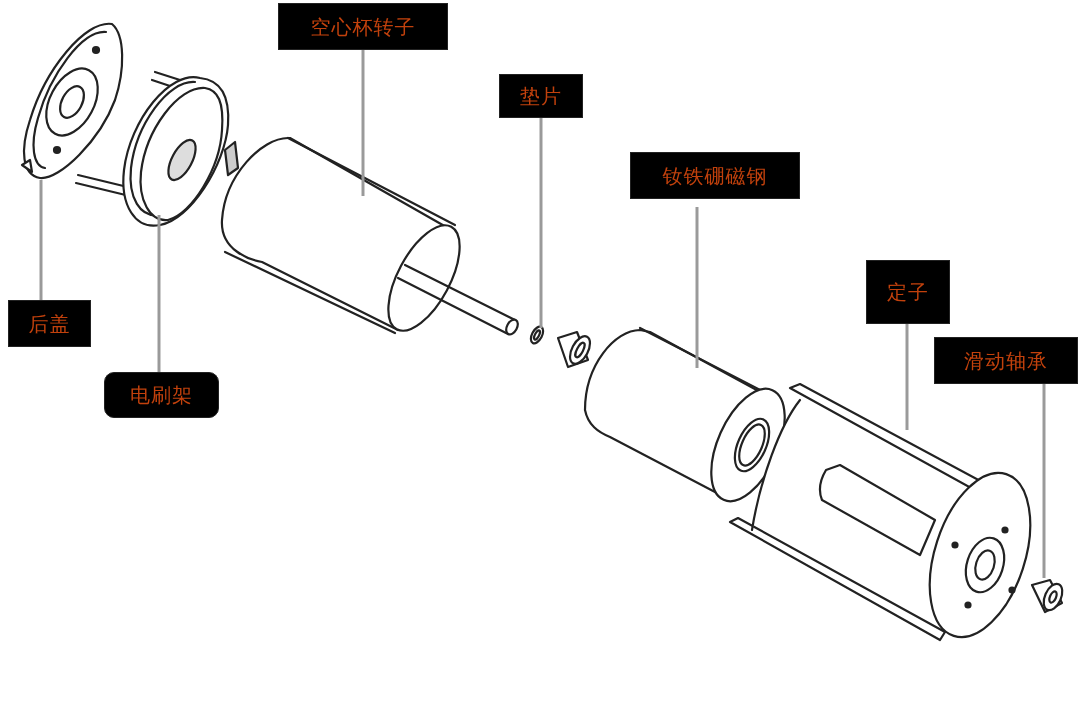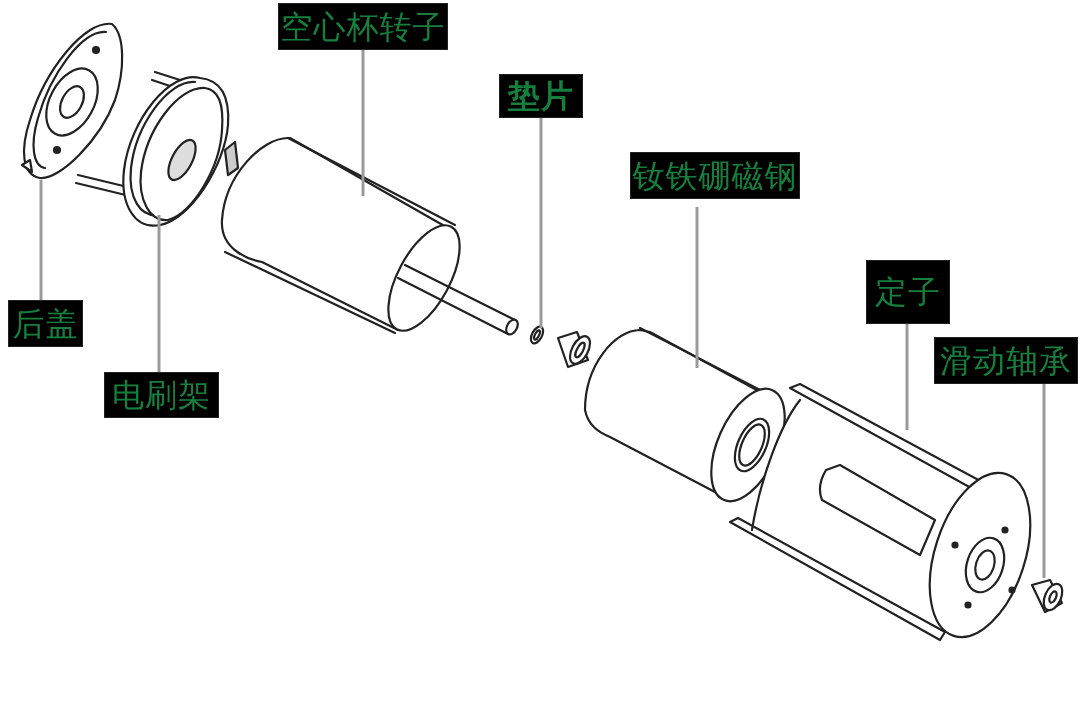--- a/index.html
+++ b/index.html
@@ -1,21 +1,21 @@
 <!DOCTYPE html>
 <html><head>
 <meta charset="utf-8">
 <style>
   html, body { margin: 0; padding: 0; background: #ffffff; }
   body { width: 1080px; height: 706px; position: relative; overflow: hidden;
          font-family: "DejaVu Sans", "Liberation Sans", sans-serif; }
   #diagram { position: absolute; left: 0; top: 0; width: 1080px; height: 706px; }
   .label {
-    position: absolute; background: #000000; color: #15803d;
-    font-size: 32px; line-height: 1; display: flex; align-items: center;
+    position: absolute; background: #000000; color: #c2410c;
+    font-size: 20px; line-height: 1; display: flex; align-items: center;
     justify-content: center; letter-spacing: 1px; box-sizing: border-box;
     border: 1px solid #222;
   }
 </style>
 </head>
 <body>
 
 <svg id="diagram" viewBox="0 0 1080 706" xmlns="http://www.w3.org/2000/svg">
   <g fill="#ffffff" stroke="#222" stroke-width="2.2" stroke-linejoin="round" stroke-linecap="round">
 
@@ -96,18 +96,18 @@
     <line x1="541" y1="118" x2="541" y2="328"></line>
     <line x1="697" y1="207" x2="697" y2="368"></line>
     <line x1="907" y1="306" x2="907" y2="430"></line>
     <line x1="1044" y1="384" x2="1044" y2="578"></line>
     <line x1="41" y1="180" x2="41" y2="300"></line>
     <line x1="159" y1="215" x2="159" y2="372"></line>
   </g>
 </svg>
 
 <div class="label" style="left:278px;top:3px;width:170px;height:47px;">空心杯转子</div>
-<div class="label" style="left:499px;top:74px;width:84px;height:44px;font-weight:bold;">垫片</div>
+<div class="label" style="left:499px;top:74px;width:84px;height:44px;">垫片</div>
 <div class="label" style="left:630px;top:152px;width:170px;height:47px;">钕铁硼磁钢</div>
 <div class="label" style="left:866px;top:260px;width:84px;height:64px;">定子</div>
 <div class="label" style="left:934px;top:337px;width:144px;height:47px;">滑动轴承</div>
-<div class="label" style="left:8px;top:300px;width:75px;height:47px;">后盖</div>
-<div class="label" style="left:104px;top:372px;width:115px;height:46px;">电刷架</div>
+<div class="label" style="left:8px;top:300px;width:83px;height:47px;">后盖</div>
+<div class="label" style="left:104px;top:372px;width:115px;height:46px;border-radius:10px;">电刷架</div>
 
 </body></html>

